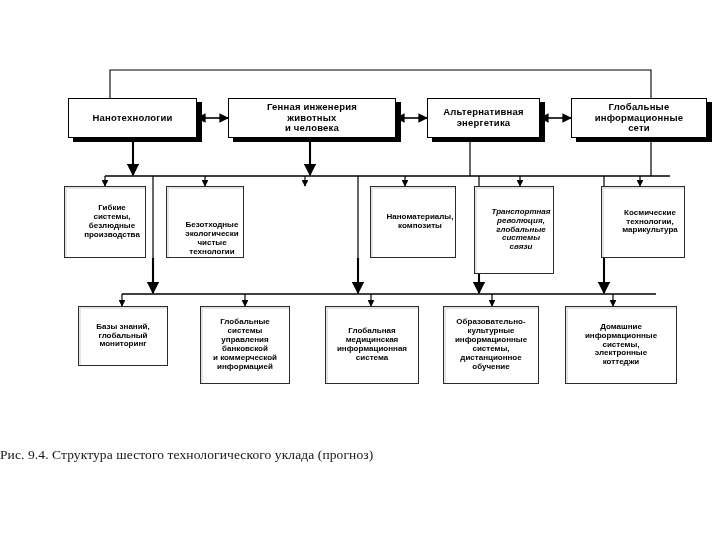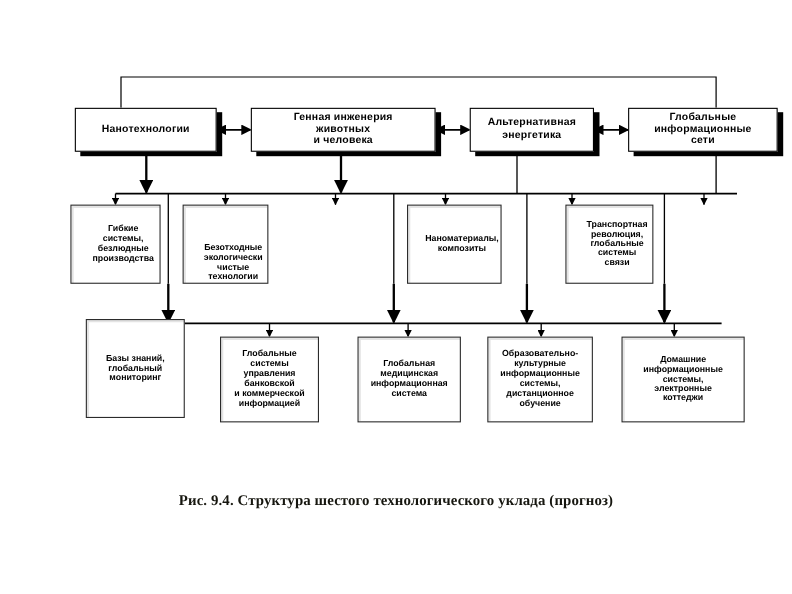--- a/index.html
+++ b/index.html
@@ -62,23 +62,22 @@
   }
   .tier2 .lbl { font-size: 8px; margin-left: 14px; }
   .tier3 .lbl { font-size: 8px; }
 
   
   #caption {
     position: absolute;
     left: 0;
     top: 447px;
     width: 720px;
-    text-align: center;
     font-family: "Liberation Serif", serif;
-    font-weight: bold;
+    font-weight: normal;
     font-size: 13.5px;
     color: #16160f;
     letter-spacing: .1px;
     z-index: 4;
   }
 </style>
 </head>
 <body>
 
 <div id="slide">
@@ -189,30 +188,35 @@
 чистые
 технологии</span>
   </div>
 
 
   <div class="node tier2" style="left:370px; top:186px; width:86px;  height:72px;">
     <span class="lbl">Наноматериалы,
 композиты</span>
   </div>
 
-  <div class="node tier2" style="left:514px; top:186px; width:80px;  height:72px;">
+  <div class="node tier2" style="left:474px; top:186px; width:80px;  height:88px;font-style:italic;">
     <span class="lbl">Транспортная
 революция,
 глобальные
 системы
 связи</span>
   </div>
 
-
-  <div class="node tier3" style="left:78px;  top:290px; width:90px;  height:90px;">
+  <div class="node tier2" style="left:601px; top:186px; width:84px;  height:72px;">
+    <span class="lbl">Космические
+технологии,
+марикультура</span>
+  </div>
+
+  <div class="node tier3" style="left:78px;  top:306px; width:90px;  height:60px;">
     <span class="lbl">Базы знаний,
 глобальный
 мониторинг</span>
   </div>
 
   <div class="node tier3" style="left:200px; top:306px; width:90px;  height:78px;">
     <span class="lbl">Глобальные
 системы
 управления
 банковской

